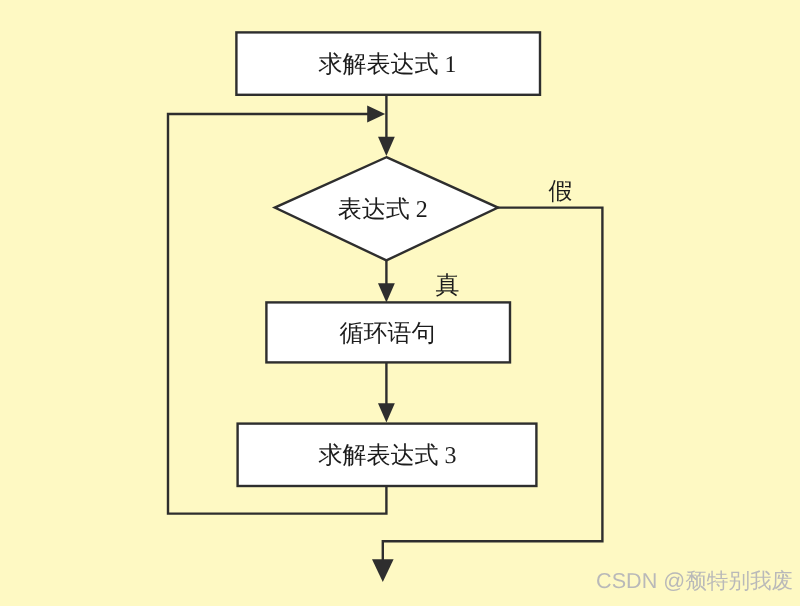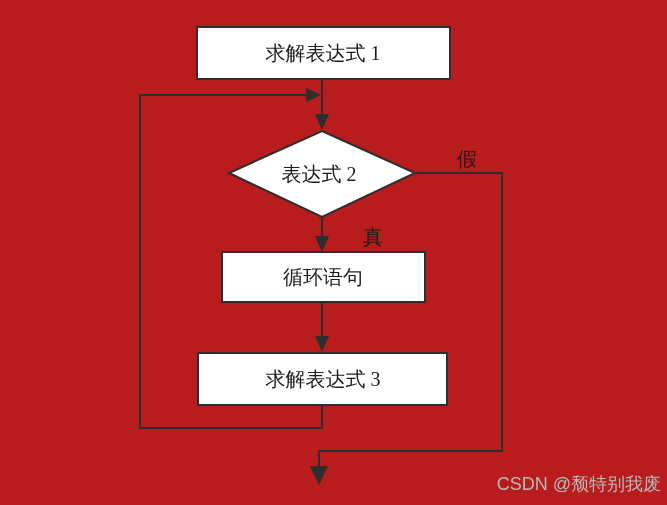--- a/index.html
+++ b/index.html
@@ -4,21 +4,21 @@
 <style>
   html, body {
     margin: 0;
     padding: 0;
     background: #ffffff;
   }
   .canvas {
     position: relative;
     width: 667px;
     height: 505px;
-    background: #b91c1c;
+    background: #fef9c3;
     overflow: hidden;
   }
   svg { display: block; }
   .node {
     fill: #ffffff;
     stroke-width: 2px;
   }
   .conn {
     fill: none;
     stroke-width: 2px;

